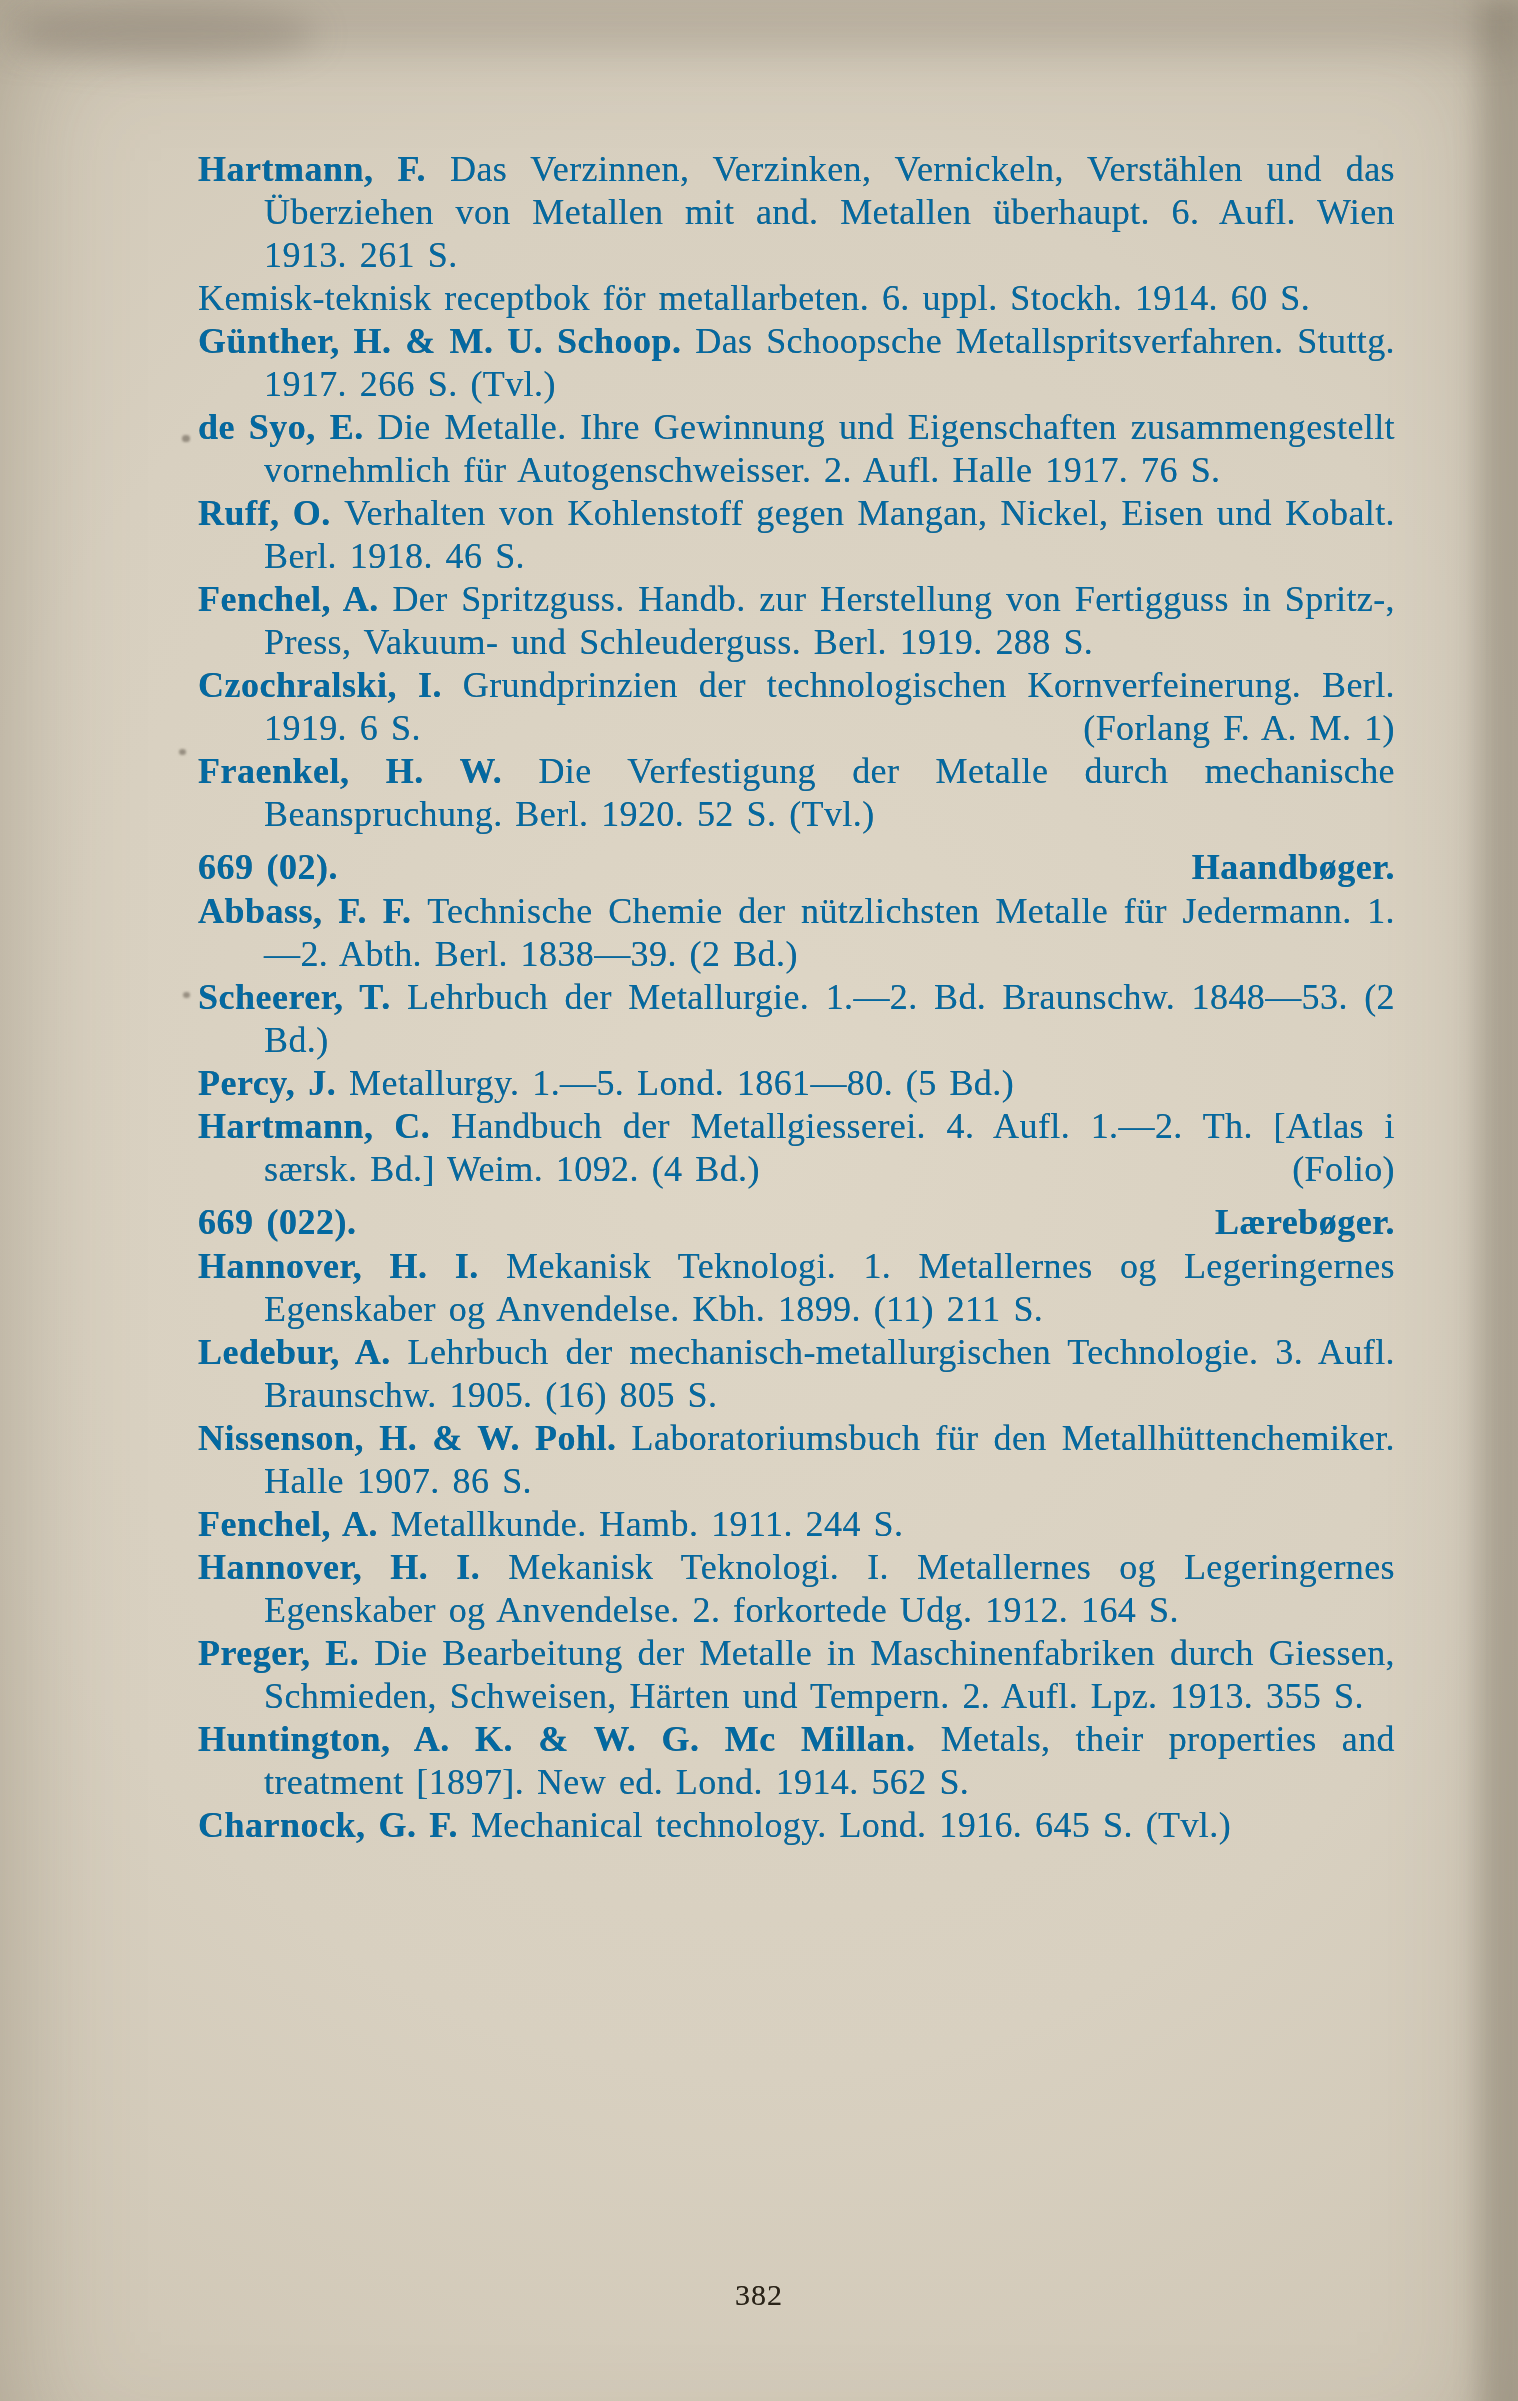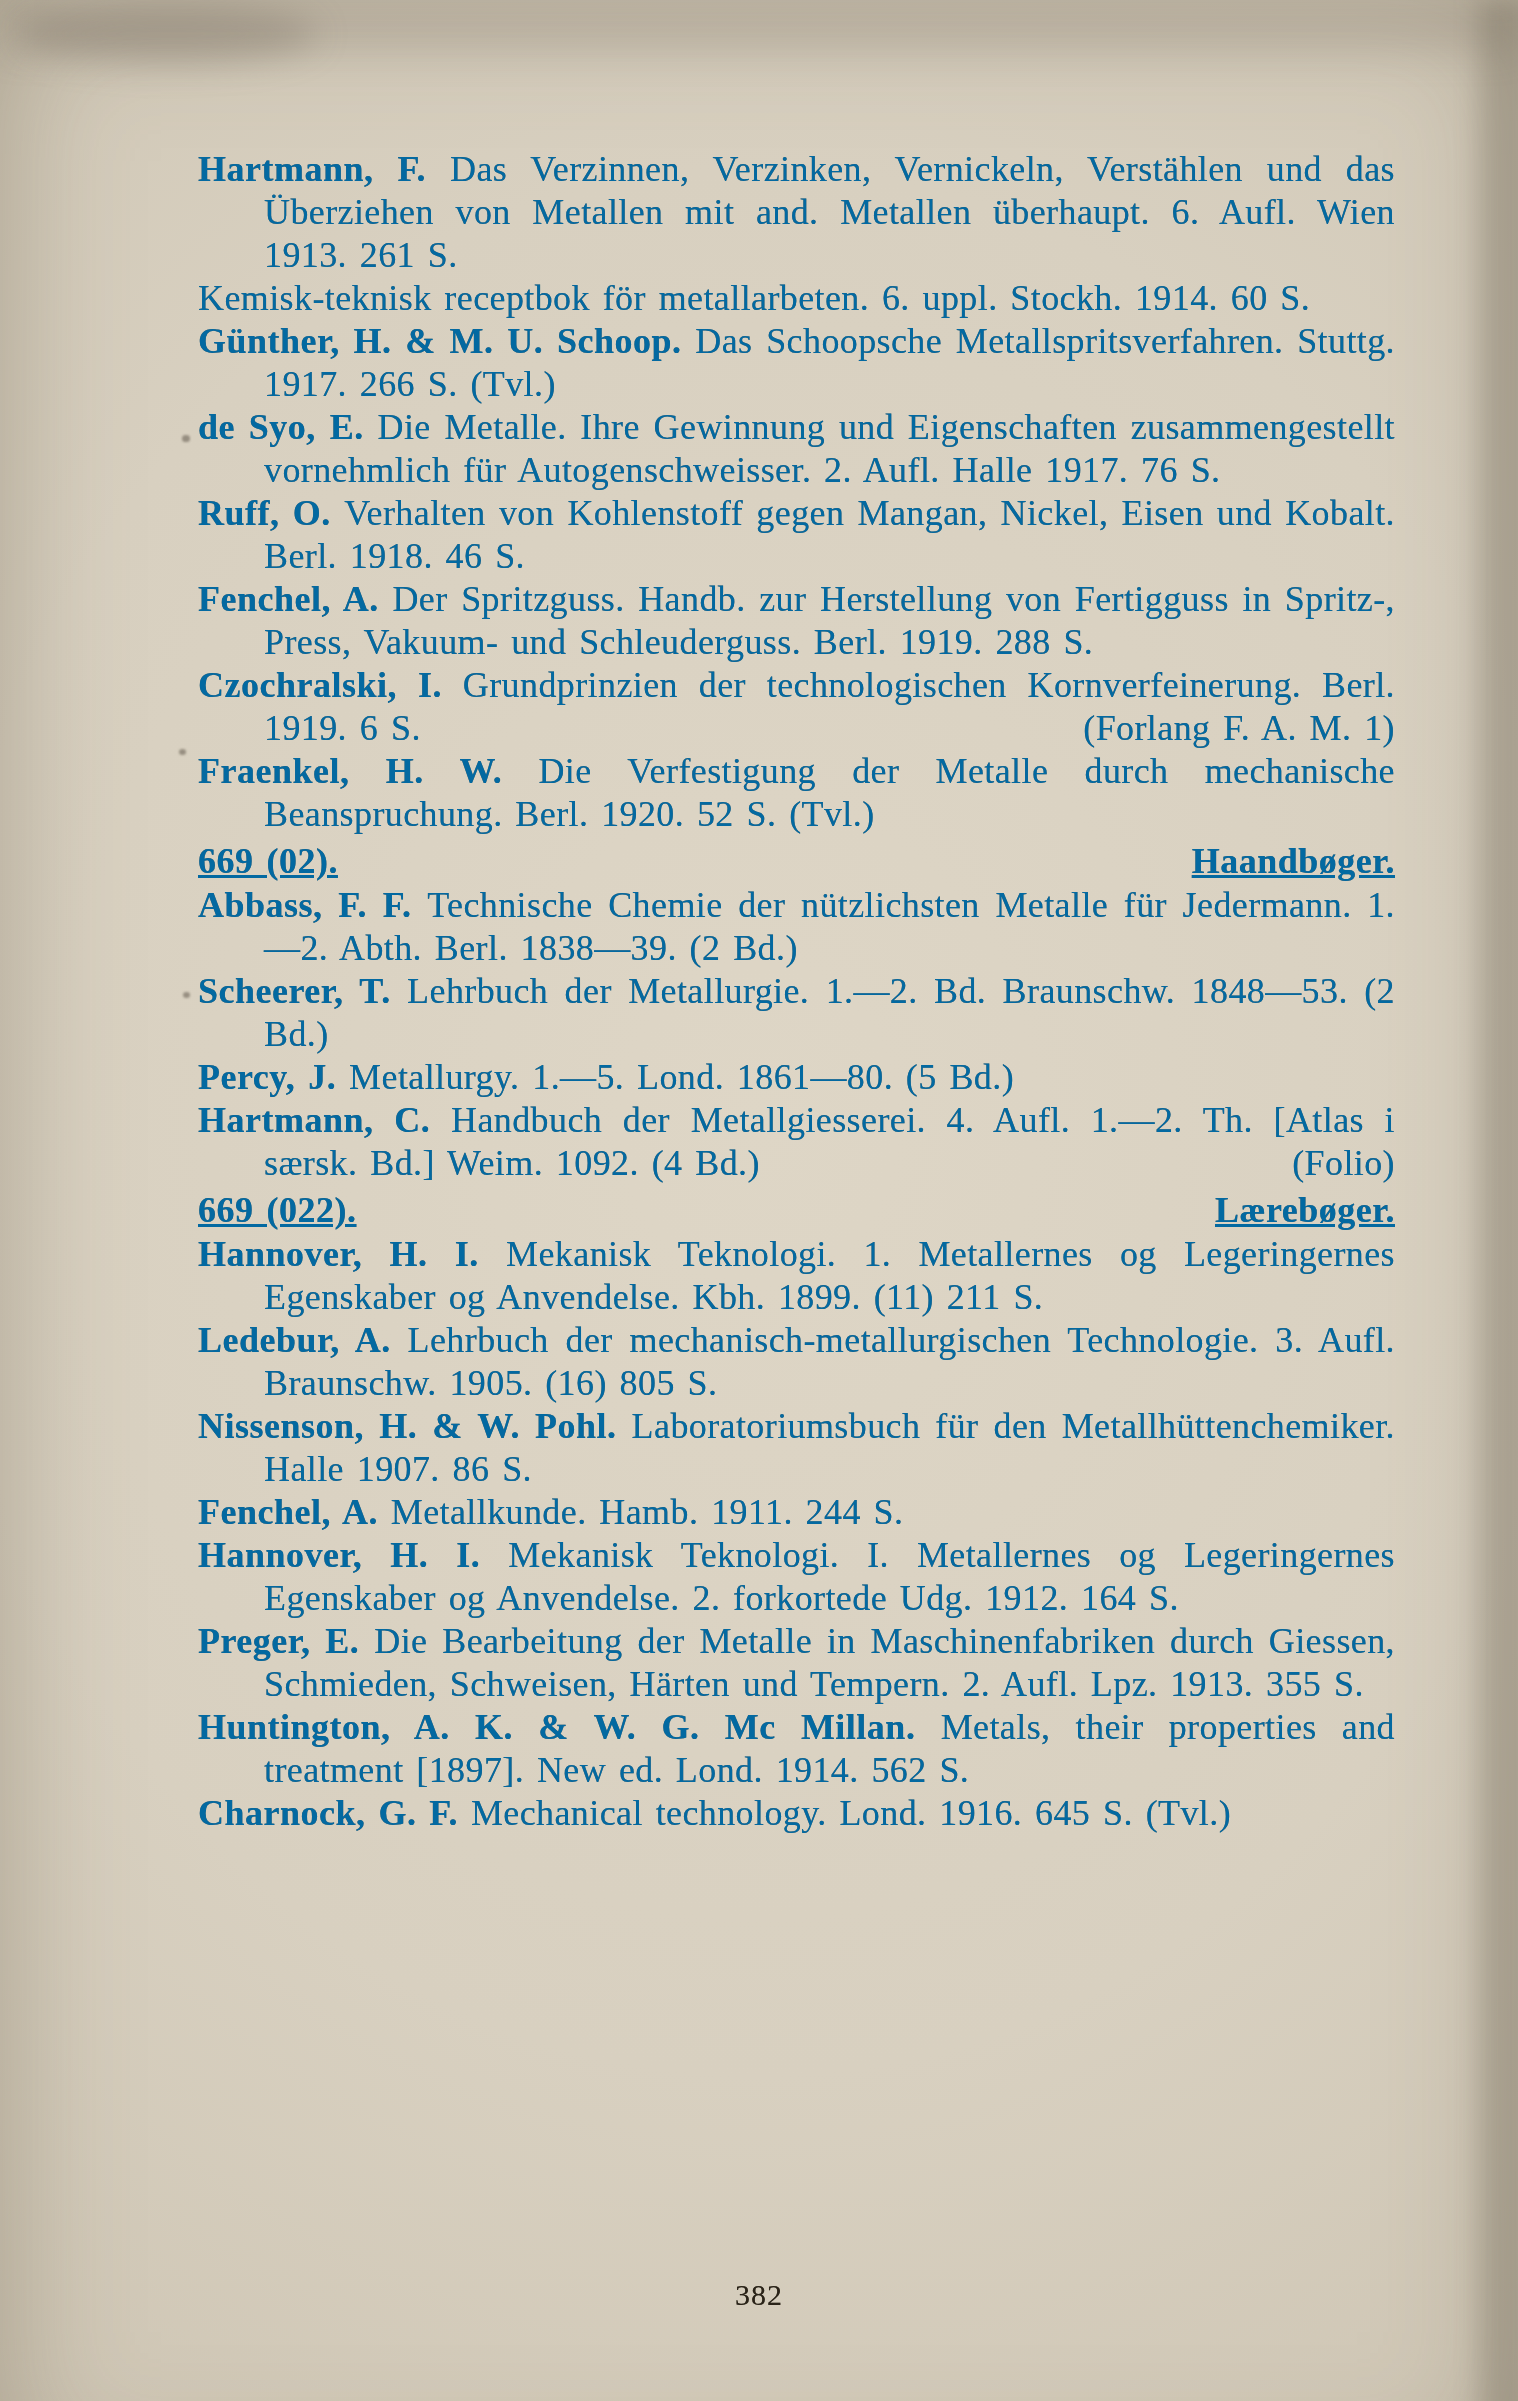--- a/index.html
+++ b/index.html
@@ -60,22 +60,21 @@
   }
   .author {
     font-weight: bold;
     letter-spacing: 0.5px;
   }
   .section-heading {
     display: flex;
     justify-content: space-between;
     font-weight: bold;
     letter-spacing: 0.5px;
-    margin: 4px 0 1px 0;
-    text-decoration: underline;
+    margin: 10px 0 1px 0;
   }
   .right-tail {
     position: absolute;
     right: 0;
     bottom: 0;
     text-indent: 0;
   }
   .page-number {
     position: absolute;
     top: 2278px;

